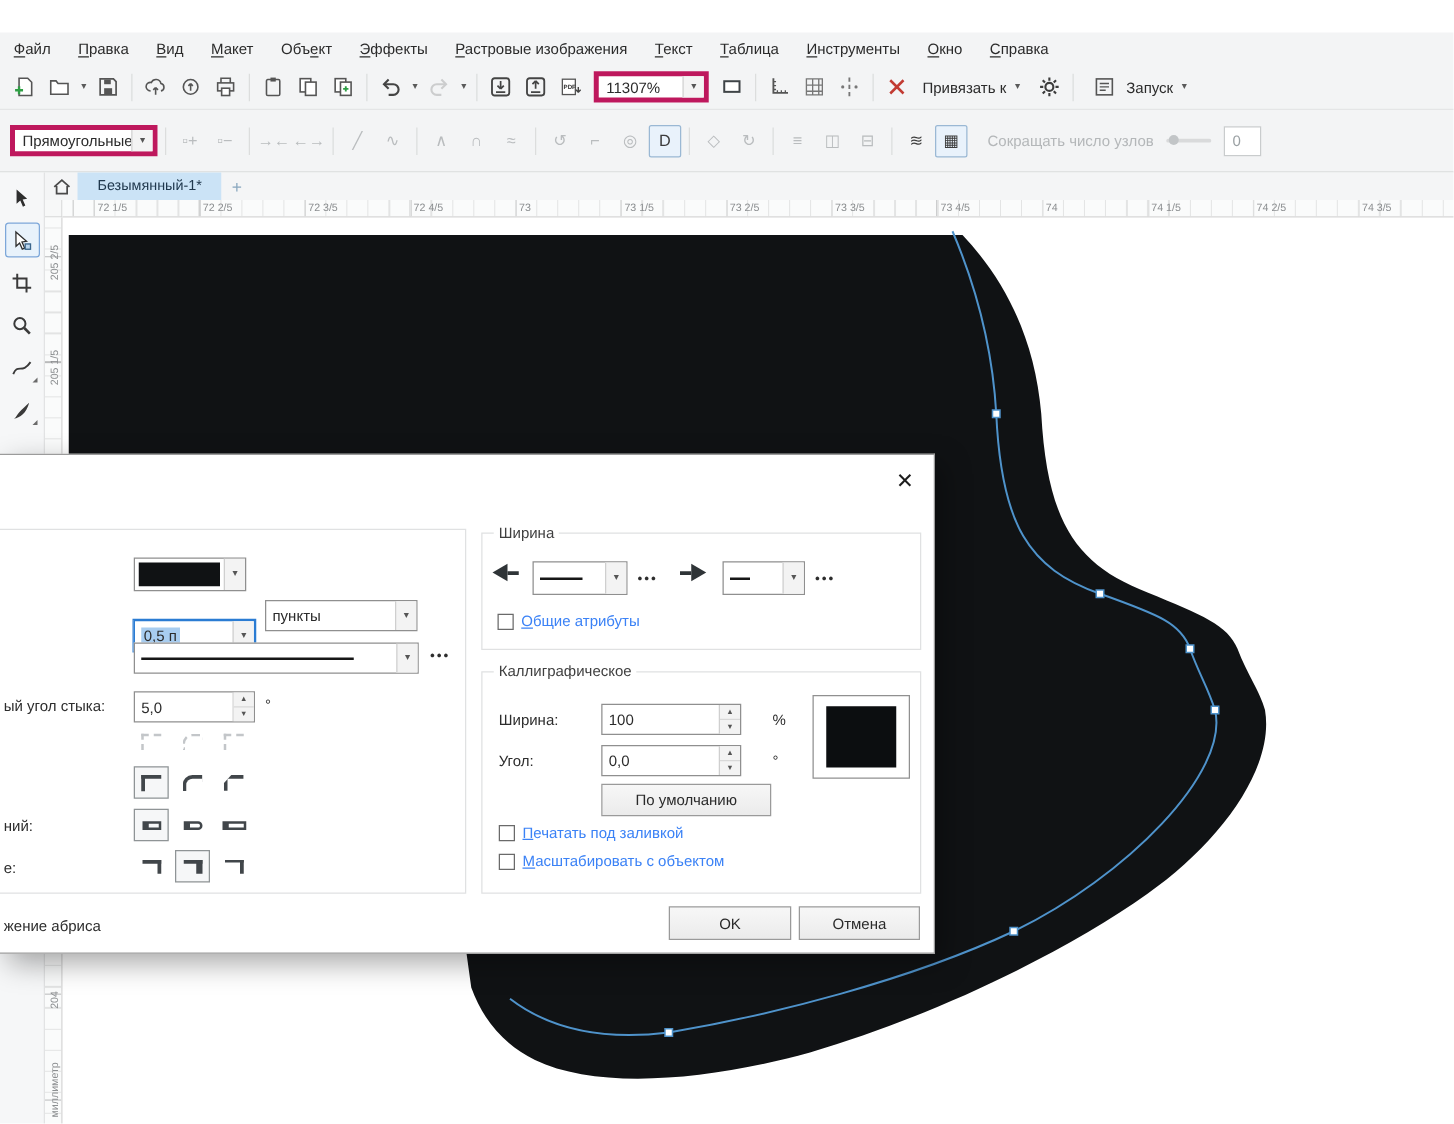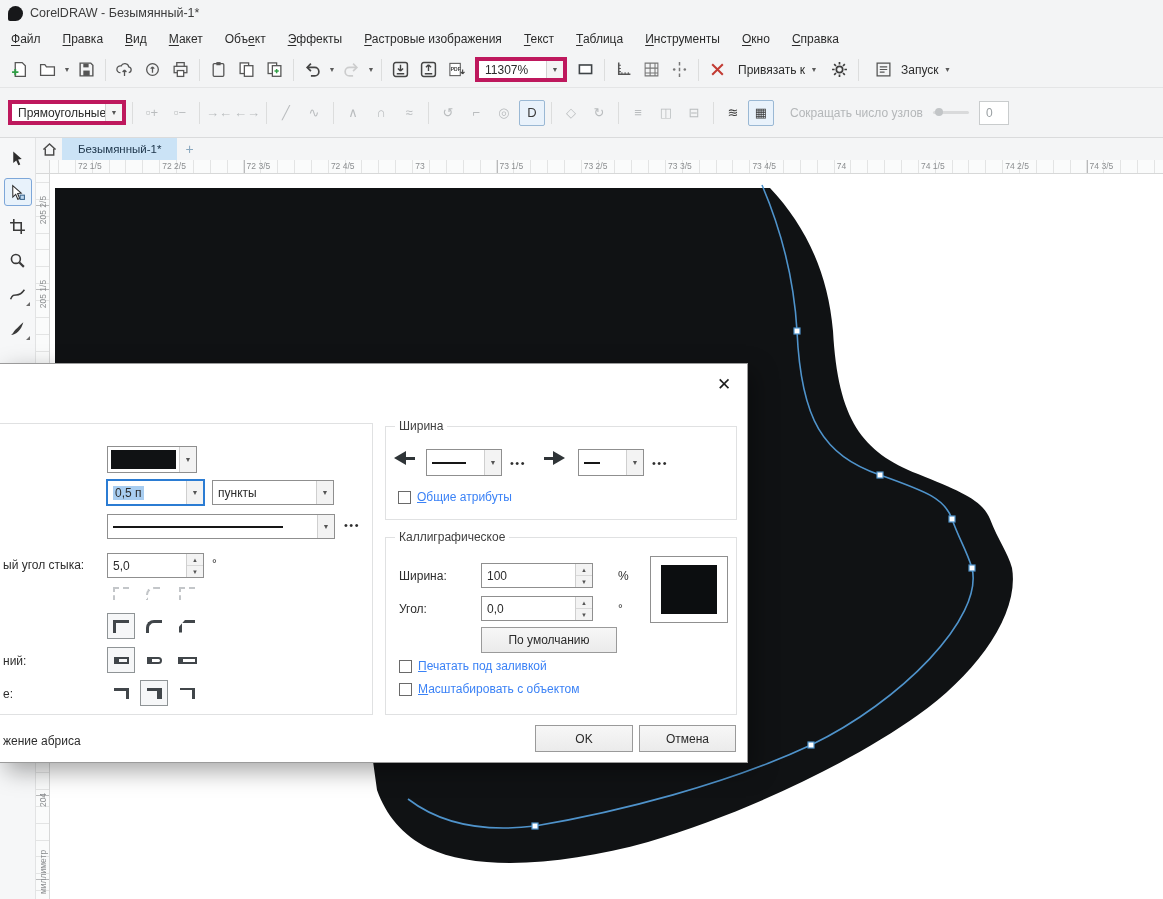--- a/index.html
+++ b/index.html
@@ -93,21 +93,21 @@
           border:1px solid #9b9b9b;border-left:none;box-shadow:6px 8px 22px rgba(0,0,0,.35);z-index:50;}
   .dlg-close{position:absolute;right:10px;top:8px;width:26px;height:24px;background:transparent;border:none;
              font-size:17px;color:#1c1c1c;display:flex;align-items:center;justify-content:center;padding:0;}
   .grp{position:absolute;border:1px solid #e0e1e2;}
   .grp .legend{position:absolute;top:-8px;left:9px;background:#fff;padding:0 4px;color:#3f3f3f;}
   .dlbl{position:absolute;color:#2d2d2d;white-space:nowrap;}
   .dcombo{position:absolute;background:#fff;border:1px solid #8f8f8f;display:flex;align-items:stretch;}
   .dcombo .val{flex:1;display:flex;align-items:center;padding:0 5px;overflow:hidden;white-space:nowrap;}
   .dcombo .arw{width:17px;border-left:1px solid #cfcfcf;background:#f3f3f3;display:flex;align-items:center;
                justify-content:center;font-size:7px;color:#555;}
-  .focusblue{box-shadow:0 0 0 1px #2b7cd3;border-color:#2b7cd3;}
+  .focusblue{box-shadow:0 0 0 1px #2b7cd3;border-color:#2b7cd3;margin-top:16px;}
   .sel{background:#a8cdf0;padding:0 2px;}
   .swatch{flex:1;background:#101214;margin:3px;}
   .linesample{height:2px;background:#161616;align-self:center;}
   .spincol{width:17px;border-left:1px solid #cfcfcf;display:flex;flex-direction:column;}
   .spincol span{flex:1;display:flex;align-items:center;justify-content:center;font-size:6px;color:#555;background:#f3f3f3;}
   .spincol span + span{border-top:1px solid #d8d8d8;}
   .dots{position:absolute;background:transparent;border:none;color:#2d2d2d;font-size:11px;letter-spacing:1.5px;padding:0;}
   .iconbtn{position:absolute;width:28px;height:26px;background:transparent;border:1px solid transparent;
            display:flex;align-items:center;justify-content:center;padding:0;}
   .iconbtn.on{border-color:#8f9496;background:#f6f7f8;}
@@ -131,24 +131,20 @@
   .arrglyph .triL{width:0;height:0;border-right:12px solid #2f3437;border-top:7px solid transparent;border-bottom:7px solid transparent;}
   .arrglyph .triR{width:0;height:0;border-left:12px solid #2f3437;border-top:7px solid transparent;border-bottom:7px solid transparent;}
   .preview{position:absolute;border:1px solid #909090;background:#fff;display:flex;align-items:center;justify-content:center;}
   .preview .ink{width:56px;height:49px;background:#0c0e10;}
 </style>
 </head>
 <body>
 
 <div class="app">
 
-  <div class="titlebar">
-    <span class="applogo"></span>
-    <span>CorelDRAW - Безымянный-1*</span>
-  </div>
 
   <nav class="menubar" id="menubar">
       <span class="menu-item"><u>Ф</u>айл</span>
       <span class="menu-item"><u>П</u>равка</span>
       <span class="menu-item"><u>В</u>ид</span>
       <span class="menu-item"><u>М</u>акет</span>
       <span class="menu-item">Объ<u>е</u>кт</span>
       <span class="menu-item"><u>Э</u>ффекты</span>
       <span class="menu-item"><u>Р</u>астровые изображения</span>
       <span class="menu-item"><u>Т</u>екст</span>

